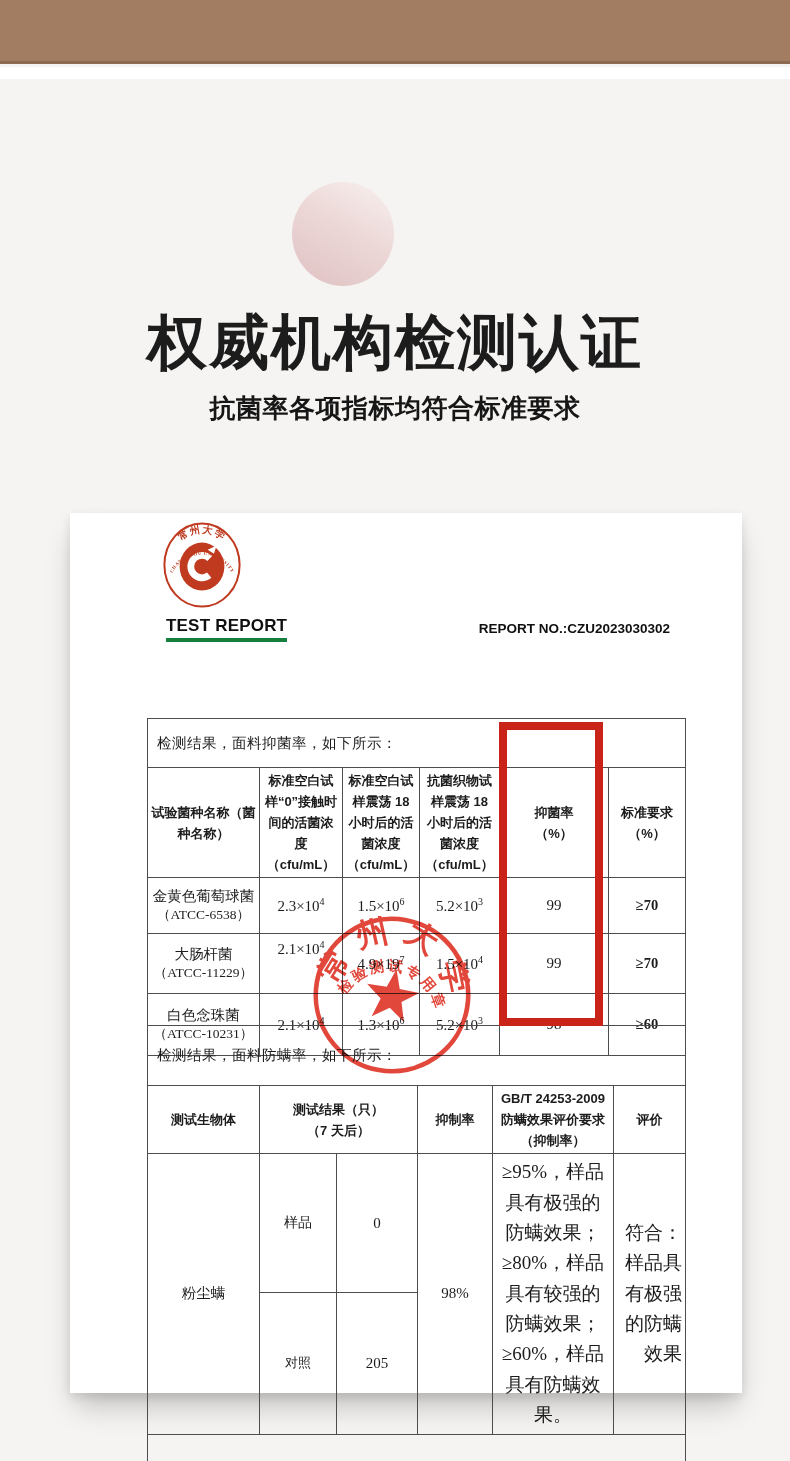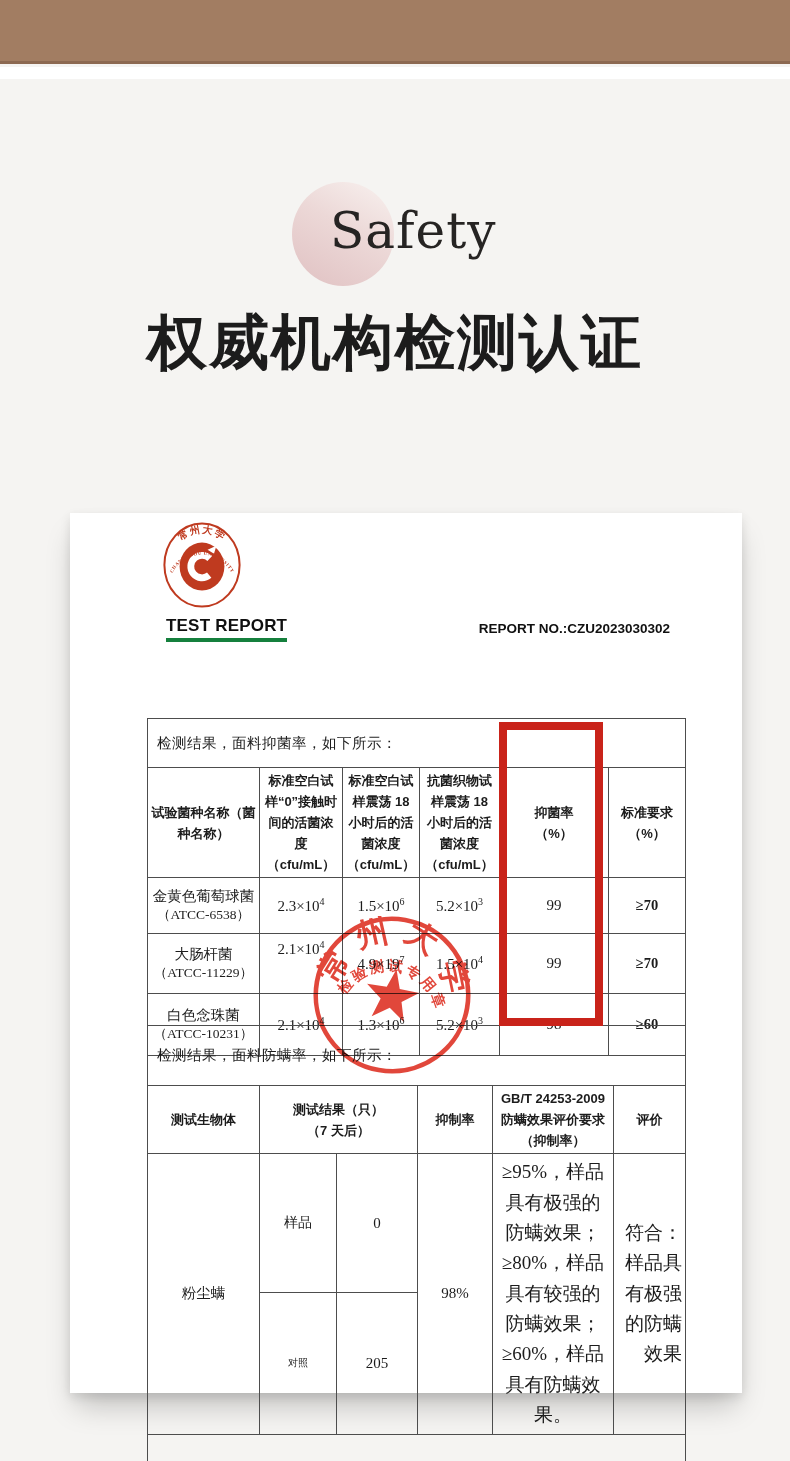--- a/index.html
+++ b/index.html
@@ -68,22 +68,22 @@
 </style>
 </head>
 <body>
 
 <div class="page">
 
   <div class="topbar"></div>
   <div class="white-strip"></div>
 
   <div class="badge-circle"></div>
-  <div class="badge-text">Safety</div>
   <div class="hero-title">权威机构检测认证</div>
+  <div class="hero-subtitle">抗菌率各项指标均符合标准要求</div>
 
   <div class="card">
 
     <svg class="logo" viewBox="0 0 100 110">
       <ellipse cx="50" cy="55" rx="47" ry="52" fill="#ffffff" stroke="#bf3a1f" stroke-width="2.5"></ellipse>
       <path id="logoTop" d="M12.4,41.3 A40,40 0 0 1 87.6,41.3" fill="none"></path>
       <text font-size="12.5" font-weight="bold" fill="#bf3a1f" letter-spacing="2">
         <textPath href="#logoTop" startOffset="50%" text-anchor="middle">常州大学</textPath>
       </text>
       <ellipse cx="50" cy="57" rx="28" ry="30" fill="#bf3a1f"></ellipse>
@@ -190,21 +190,21 @@
       </tr>
       <tr class="rh-s1">
         <td rowspan="2" class="cjk-s" style="font-size:14.5px">粉尘螨</td>
         <td class="cjk-s" style="font-size:14px">样品</td>
         <td class="num">0</td>
         <td rowspan="2" class="num">98%</td>
         <td rowspan="2" class="req-cell cjk-s">≥95%，样品具有极强的防螨效果；≥80%，样品具有较强的防螨效果；≥60%，样品具有防螨效果。</td>
         <td rowspan="2" class="eval-cell cjk-s">符合：样品具有极强的防螨效果</td>
       </tr>
       <tr class="rh-s2">
-        <td class="cjk-s" style="font-size:10px">对照</td>
+        <td class="cjk-s" style="font-size:13px">对照</td>
         <td class="num">205</td>
       </tr>
       <tr class="rh-empty">
         <td colspan="6"></td>
       </tr>
     </tbody>
       </table>
 
 
     <svg class="stamp" viewBox="0 0 170 170">

